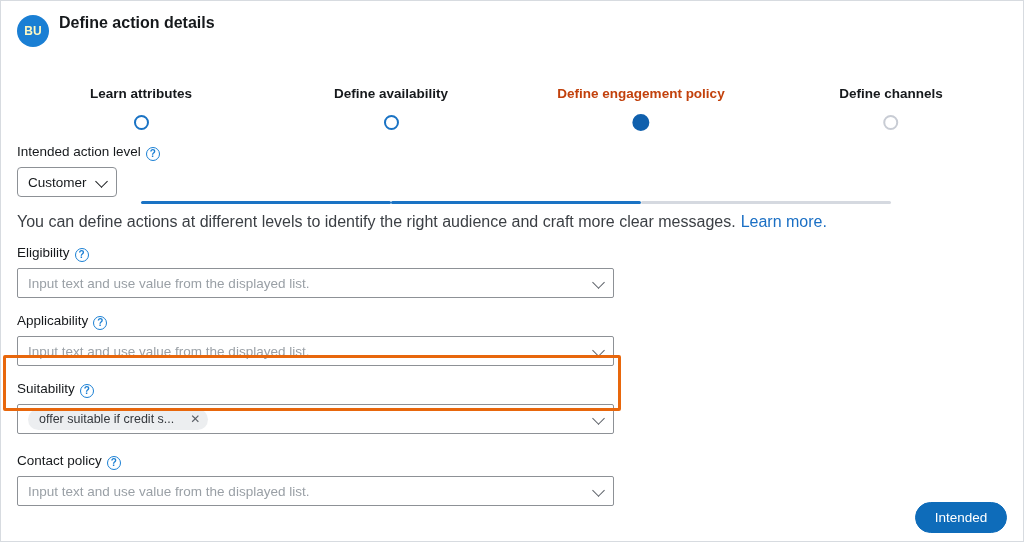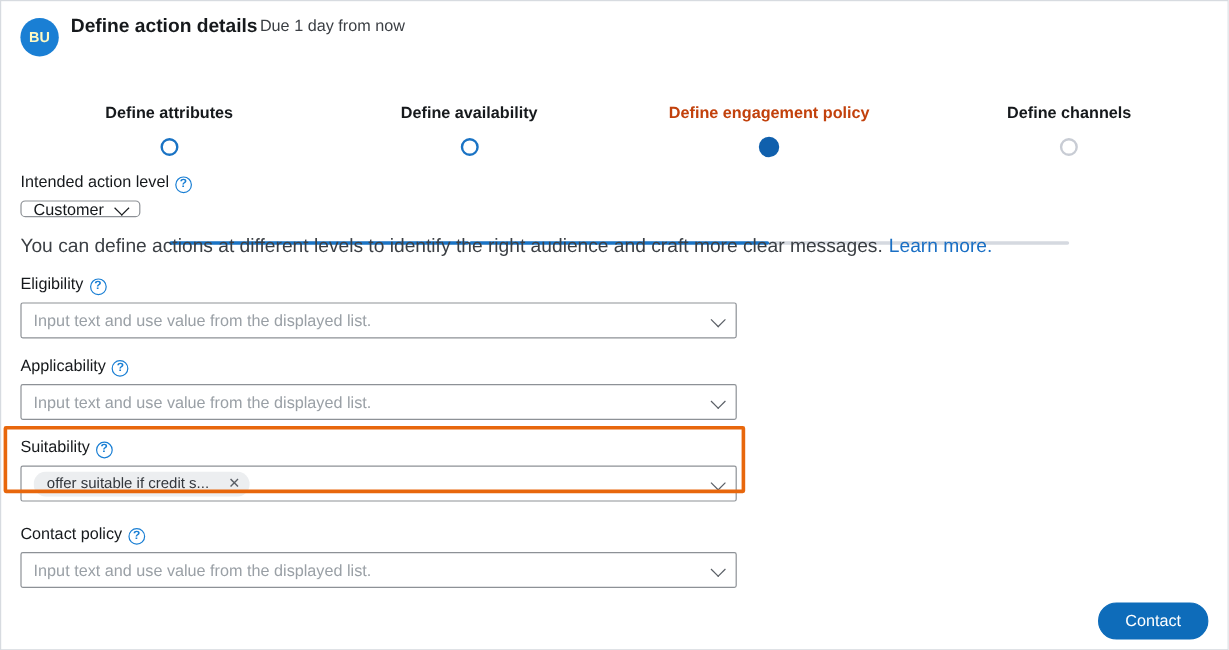--- a/index.html
+++ b/index.html
@@ -128,21 +128,21 @@
     line-height: 11px;
     text-align: center;
     font-weight: bold;
     cursor: pointer;
     flex: none;
   }
 
   .select-sm {
     margin-top: 6px;
     width: 100px;
-    height: 14px;
+    height: 30px;
     box-sizing: border-box;
     border: 1px solid #8d9196;
     border-radius: 4px;
     background: #ffffff;
     display: flex;
     align-items: center;
     justify-content: space-between;
     padding: 0 8px 0 10px;
     font-size: 13.5px;
     color: #16191c;
@@ -268,31 +268,30 @@
 </style>
 </head>
 <body>
 
 <div id="app">
 
   <div class="header">
     <div class="avatar">BU</div>
     <div class="header-texts">
       <div class="page-title">Define action details</div>
-      <div class="page-subtitle">Due 1 day from now</div>
     </div>
   </div>
 
   <div class="stepper">
     <div class="track done" style="left:140px; width:250px;"></div>
     <div class="track done" style="left:390px; width:250px;"></div>
     <div class="track todo" style="left:640px; width:250px;"></div>
 
     <div class="step" style="left:140px;">
-      <div class="step-label">Define attributes</div>
+      <div class="step-label">Learn attributes</div>
       <div class="step-dot"></div>
     </div>
     <div class="step" style="left:390px;">
       <div class="step-label">Define availability</div>
       <div class="step-dot"></div>
     </div>
     <div class="step is-current" style="left:640px;">
       <div class="step-label">Define engagement policy</div>
       <div class="step-dot"></div>
     </div>
@@ -368,16 +367,16 @@
     </div>
   </div>
 
   <div class="highlight-box"></div>
 
   <div class="footer-left">
     <div class="btn btn-outline btn-back">Back</div>
   </div>
   <div class="footer-right">
     <div class="btn btn-outline btn-save">Save</div>
-    <div class="btn btn-primary btn-continue">Contact</div>
+    <div class="btn btn-primary btn-continue">Intended</div>
   </div>
 
 </div>
 
 </body></html>

